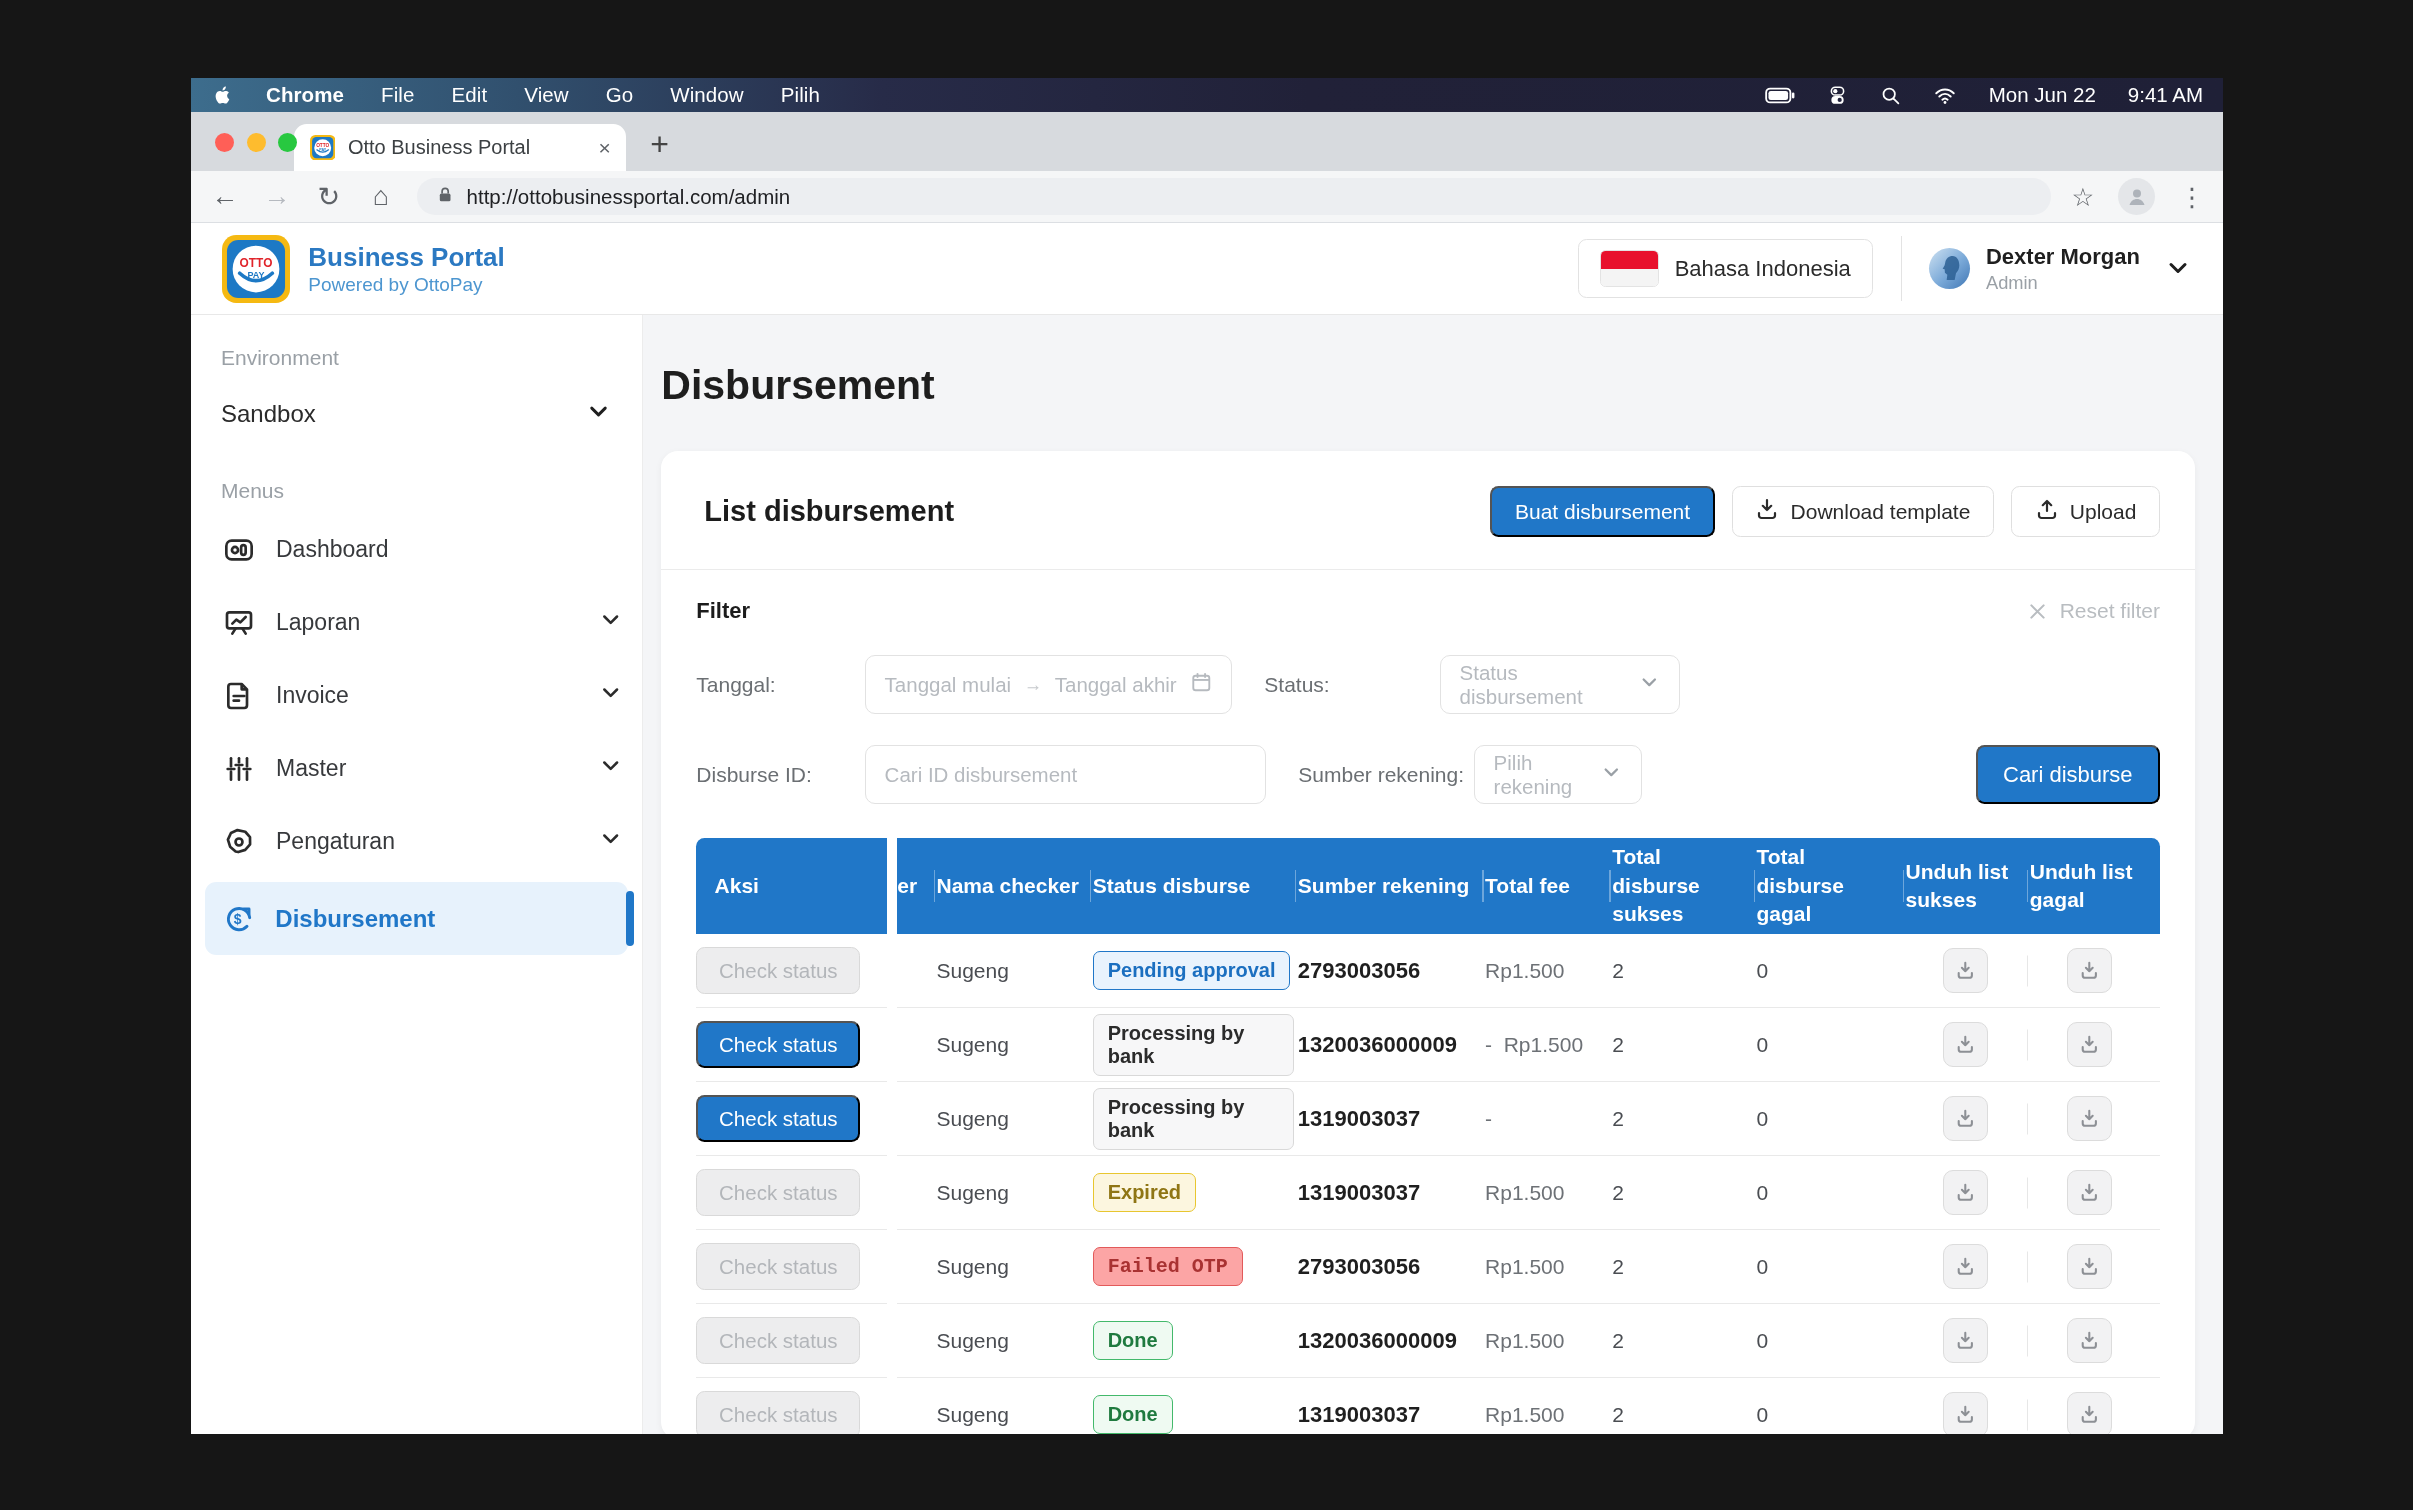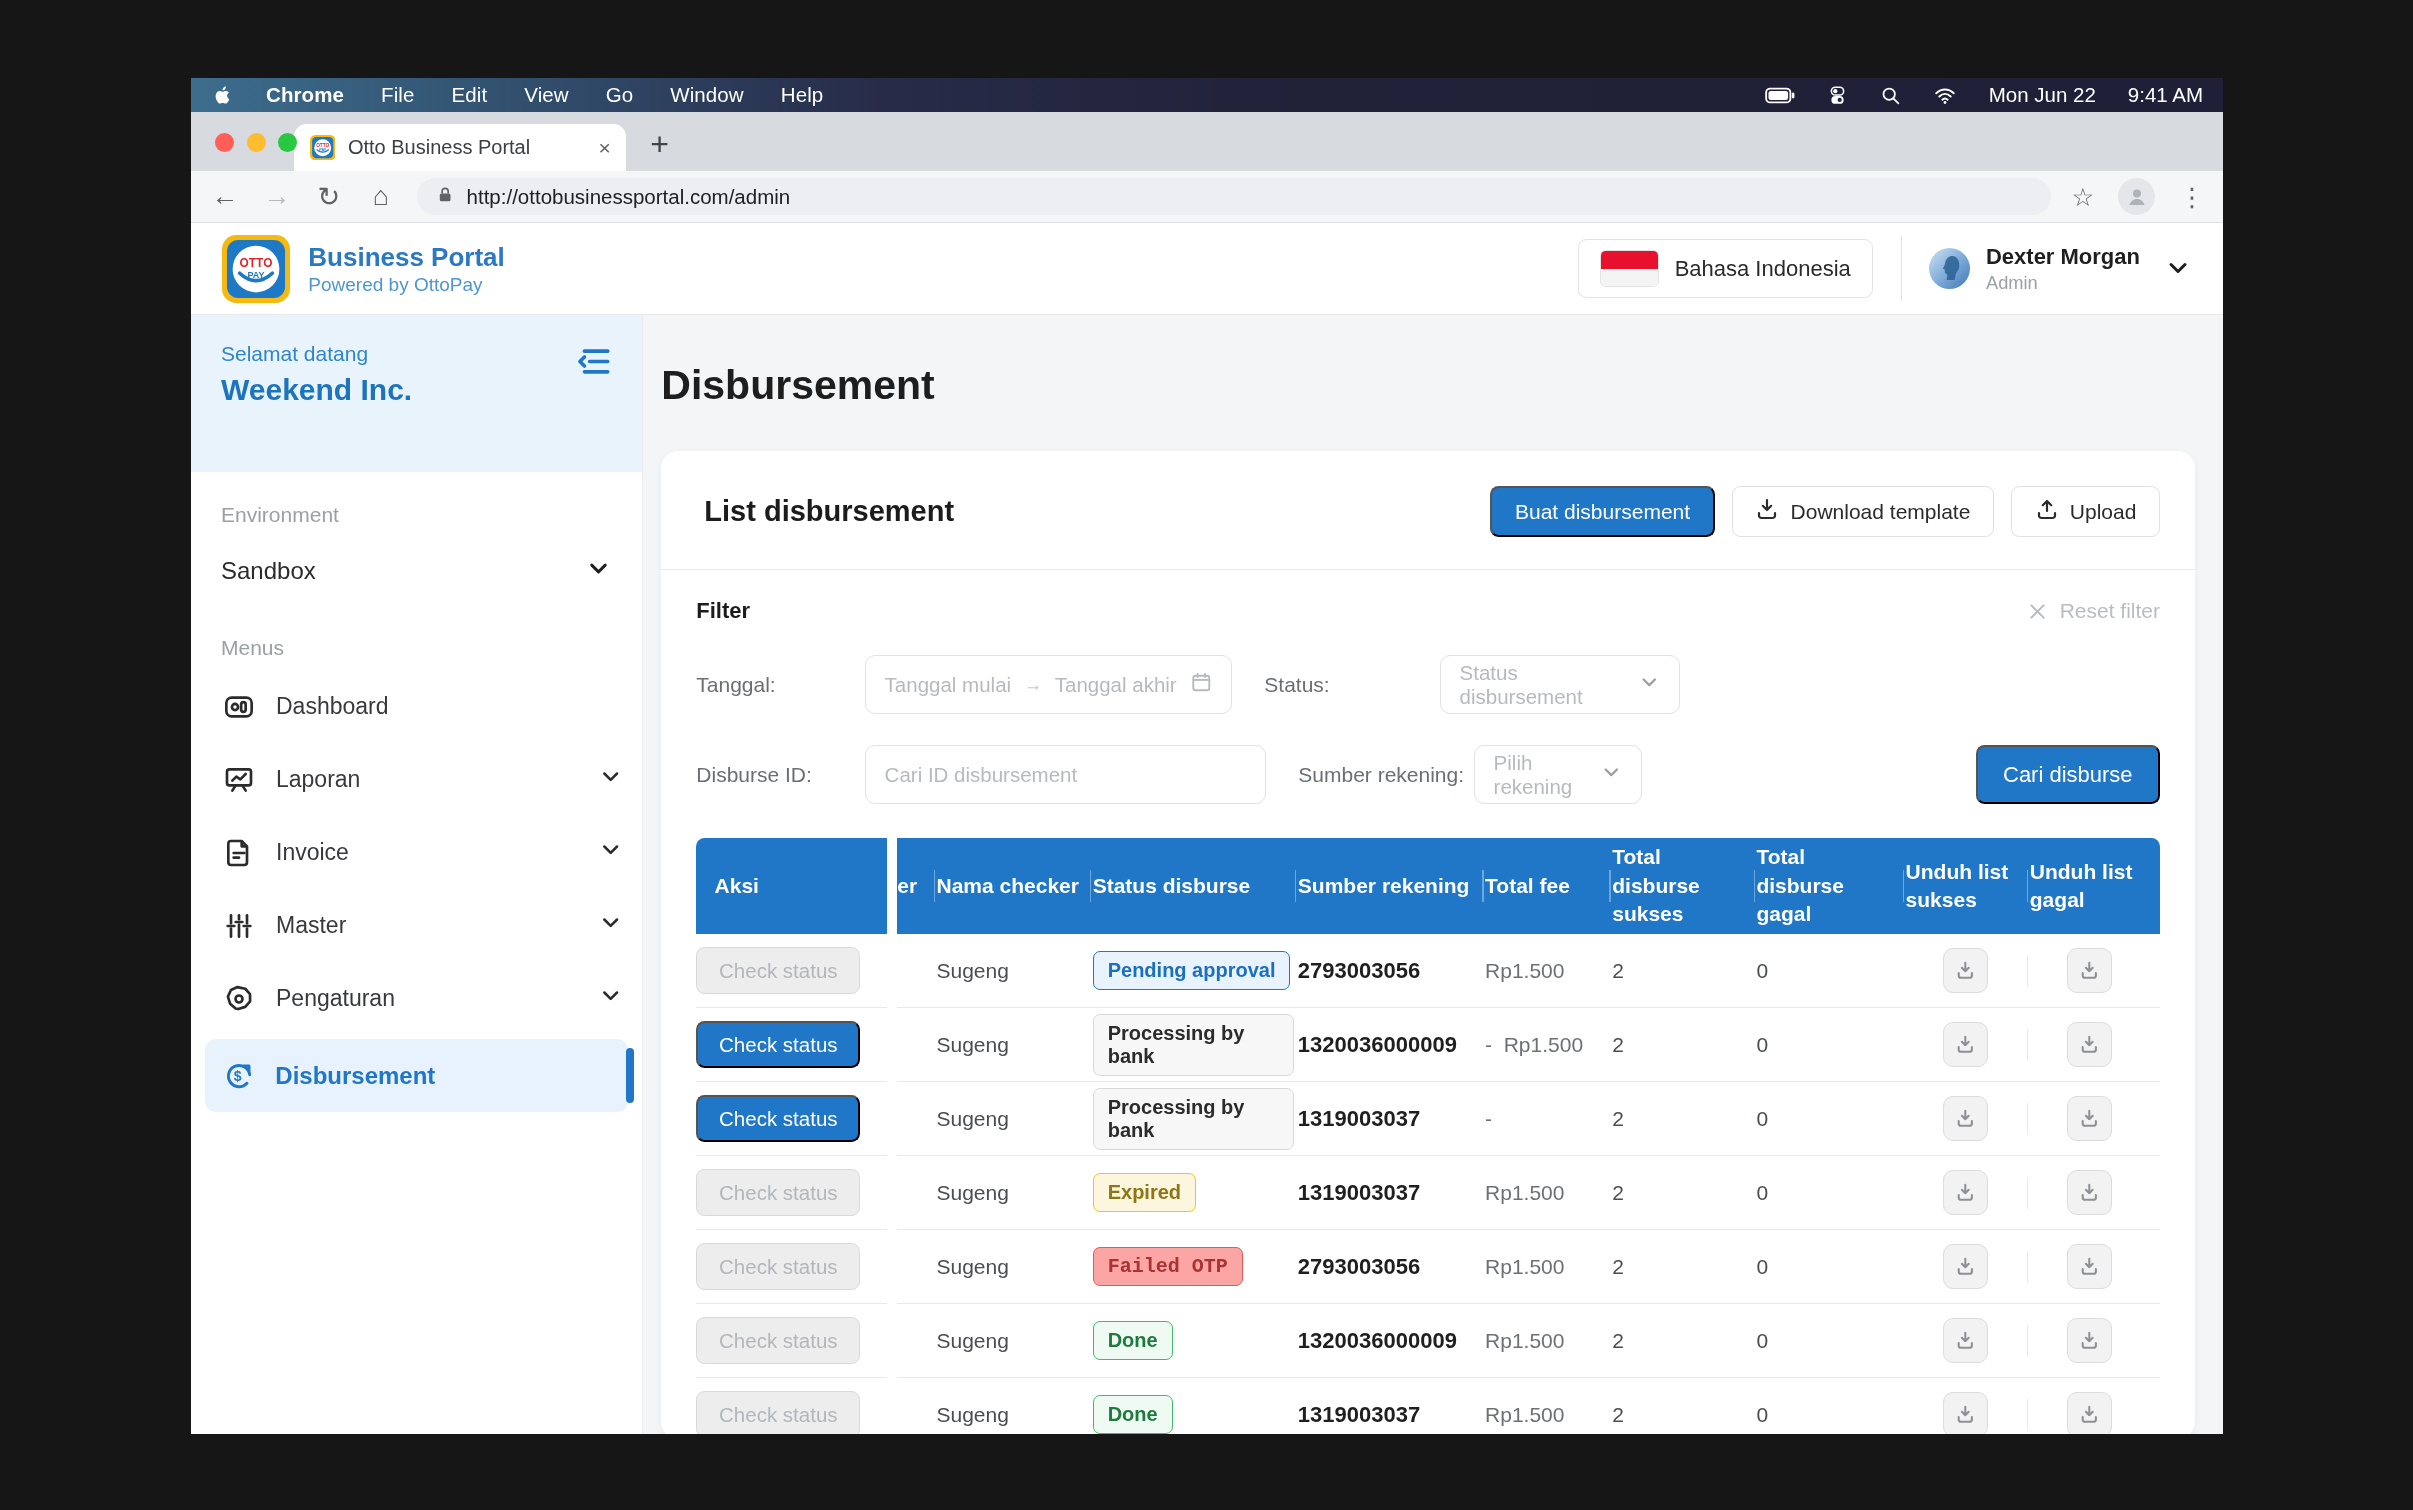--- a/index.html
+++ b/index.html
@@ -162,21 +162,21 @@
       <svg viewBox="0 0 24 24" width="22.6" height="22.6">
             <path fill="#fff" d="M17.1 12.6c0-2.2 1.8-3.3 1.9-3.4-1-1.5-2.6-1.7-3.2-1.7-1.4-.1-2.7.8-3.4.8-.7 0-1.8-.8-3-.8-1.5 0-2.9.9-3.7 2.2-1.6 2.7-.4 6.7 1.1 8.9.7 1.1 1.6 2.3 2.8 2.2 1.1 0 1.5-.7 2.9-.7s1.7.7 3 .7c1.2 0 2-1.1 2.7-2.2.9-1.2 1.2-2.4 1.2-2.5-.1 0-2.3-.9-2.3-3.5zM14.9 5.6c.6-.8 1-1.8.9-2.9-.9 0-1.9.6-2.6 1.3-.6.7-1 1.7-.9 2.8 1 .1 2-.5 2.6-1.2z"></path>
           </svg>
     </span>
     <span class="mitem app">Chrome</span>
     <span class="mitem">File</span>
     <span class="mitem">Edit</span>
     <span class="mitem">View</span>
     <span class="mitem">Go</span>
     <span class="mitem">Window</span>
-    <span class="mitem">Help</span>
+    <span class="mitem">Pilih</span>
     <span class="spacer"></span>
     <span class="sicon">
       <svg viewBox="0 0 26 14" width="30" height="17">
             <rect x="1" y="1" width="21" height="12" rx="3.5" fill="none" stroke="#fff" stroke-width="1.6"></rect>
             <rect x="3" y="3" width="17" height="8" rx="2" fill="#fff"></rect>
             <rect x="23.3" y="4.5" width="2.2" height="5" rx="1" fill="#fff"></rect>
           </svg>
     </span>
     <span class="sicon">
       <svg viewBox="0 0 24 24" width="21" height="21">
@@ -292,32 +292,20 @@
         <svg viewBox="0 0 24 24" width="28" height="28">
               <path d="M6 9l6 6 6-6" fill="none" stroke="#1f1f1f" stroke-width="2.6" stroke-linecap="round" stroke-linejoin="round"></path>
             </svg>
       </span>
     </div>
   </div>
 
   <div class="appbody">
 
     <div class="sidebar">
-      <div class="welcome">
-        <div class="wl">Selamat datang</div>
-        <div class="wc">Weekend Inc.</div>
-        <span class="collapse">
-          <svg viewBox="0 0 28 24" width="37" height="31">
-                <line x1="7" y1="4" x2="25" y2="4" stroke="#2077c8" stroke-width="2.8" stroke-linecap="round"></line>
-                <line x1="11" y1="12" x2="25" y2="12" stroke="#2077c8" stroke-width="2.8" stroke-linecap="round"></line>
-                <line x1="7" y1="20" x2="25" y2="20" stroke="#2077c8" stroke-width="2.8" stroke-linecap="round"></line>
-                <path d="M7 8.5 L3.5 12 L7 15.5" fill="none" stroke="#2077c8" stroke-width="2.8" stroke-linecap="round" stroke-linejoin="round"></path>
-              </svg>
-        </span>
-      </div>
       <div class="sb-label">Environment</div>
       <div class="sb-row">
         <span>Sandbox</span>
         <span class="chev">
           <svg viewBox="0 0 24 24" width="27" height="27">
                 <path d="M6 9l6 6 6-6" fill="none" stroke="#1f1f1f" stroke-width="2.6" stroke-linecap="round" stroke-linejoin="round"></path>
               </svg>
         </span>
       </div>
       <div class="sb-label">Menus</div>

